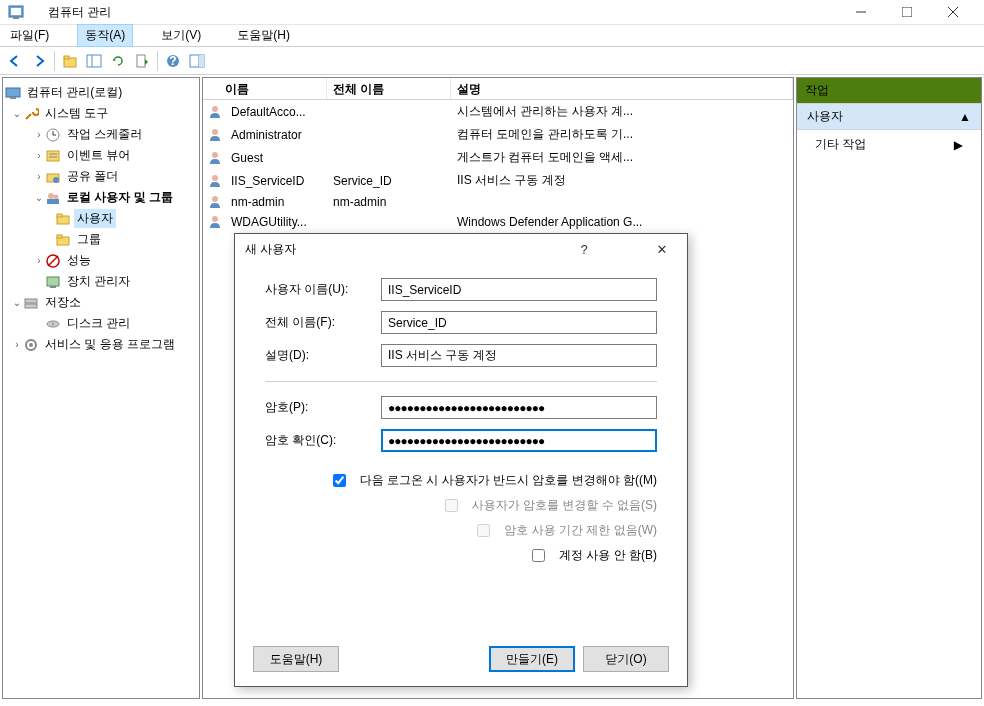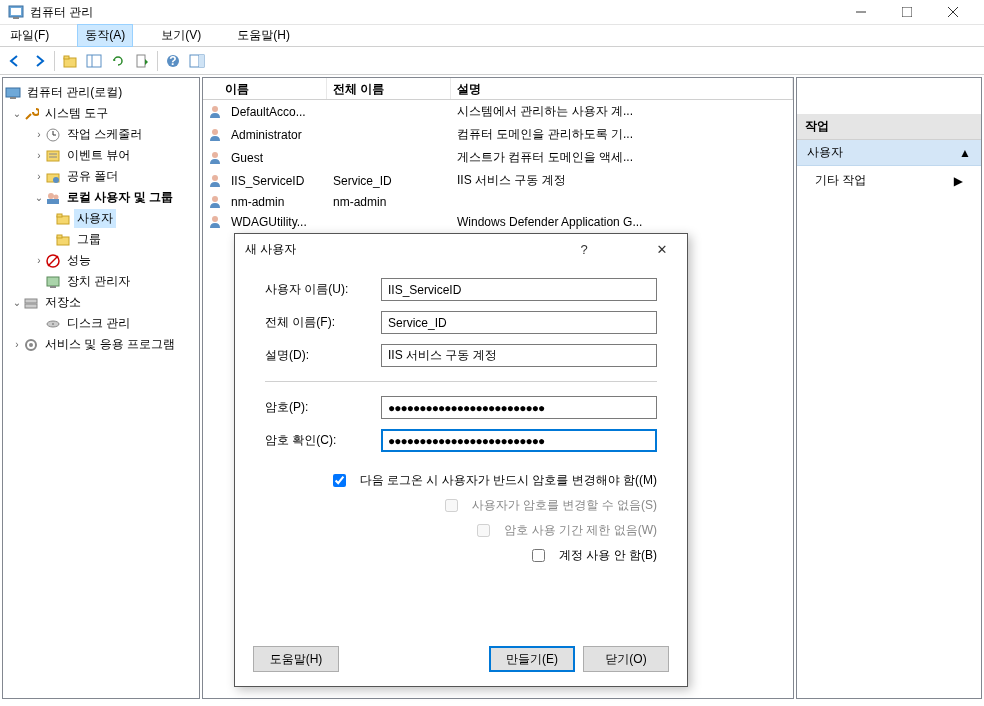--- a/index.html
+++ b/index.html
@@ -1,19 +1,19 @@
 <!DOCTYPE html>
 <html><head>
 <meta charset="utf-8">
 <style>
 * { box-sizing: border-box; margin: 0; padding: 0; font-family: "Segoe UI", "Malgun Gothic", sans-serif; font-size: 12px; }
 body { background: #fff; width: 984px; height: 706px; overflow: hidden; position: relative; }
 
 
-.titlebar { height: 18px; background: #fff; display: flex; align-items: center; padding: 12px 8px; border-bottom: 1px solid #e5e5e5; }
+.titlebar { height: 18px; background: #fff; display: flex; align-items: center; padding: 12px 8px; border-bottom: 1px solid #e5e5e5; gap: 18px; }
 .titlebar .icon { width: 16px; height: 16px; margin-right: 6px; }
 .titlebar .title { flex: 1; color: #000; }
 .titlebar .win-controls { display: flex; }
 .titlebar .win-btn { width: 46px; height: 30px; display: flex; align-items: center; justify-content: center; color: #555; }
 
 
 .menubar { height: 22px; display: flex; align-items: center; padding: 0 2px; border-bottom: 1px solid #d0d0d0; gap: 20px; }
 .menubar .menu-item { padding: 3px 8px; cursor: default; }
 .menubar .menu-item.selected { background: #cce8ff; border: 1px solid #99d1ff; padding: 2px 7px; }
 
@@ -43,21 +43,21 @@
 .list-header { display: flex; border-bottom: 1px solid #d0d0d0; background: #fff; height: 22px; font-weight: bold; }
 .list-header .col { padding: 3px 6px; border-right: 1px solid #e8e8e8; }
 .list-row { display: flex; padding: 2px 0; align-items: center; }
 .list-row .cell { padding: 1px 6px; white-space: nowrap; overflow: hidden; text-overflow: ellipsis; }
 .list-row .ricon { width: 16px; height: 16px; margin-left: 4px; margin-right: 2px; flex-shrink: 0; }
 .col-name { width: 124px; }
 .col-full { width: 124px; }
 .col-desc { flex: 1; }
 
 
-.actions-header { background: #e5e5e5; padding: 4px 8px; font-weight: bold; border-bottom: 1px solid #d0d0d0; margin-top: 36px; }
+.actions-header { background: #4d7c0f; padding: 4px 8px; font-weight: normal; border-bottom: 1px solid #d0d0d0; }
 .actions-section { background: #d4e6f7; padding: 4px 10px; display: flex; justify-content: space-between; align-items: center; border-bottom: 1px solid #c0d8ee; }
 .actions-item { padding: 6px 18px; display: flex; justify-content: space-between; align-items: center; }
 
 
 .dialog-overlay { position: absolute; left: 234px; top: 233px; width: 454px; height: 454px; background: #fff; border: 1px solid #555; box-shadow: 3px 3px 10px rgba(0,0,0,0.25); }
 .dialog-title { height: 30px; display: flex; align-items: center; padding: 0 10px; background: #fff; gap: 48px; }
 .dialog-title .dtitle { flex: 1; }
 .dialog-title .dbtn { width: 30px; text-align: center; font-size: 13px; color: #333; }
 .dialog-body { padding: 14px 30px; }
 .form-row { display: flex; align-items: center; margin-bottom: 10px; }

